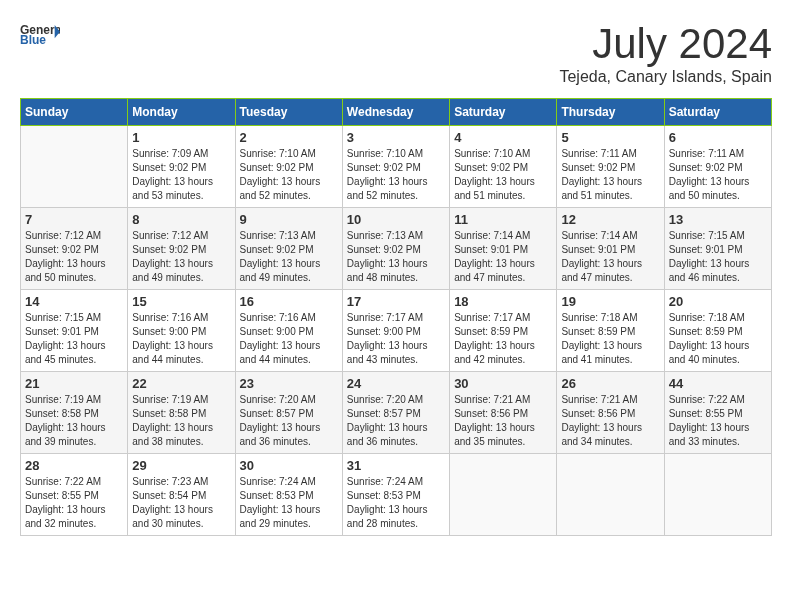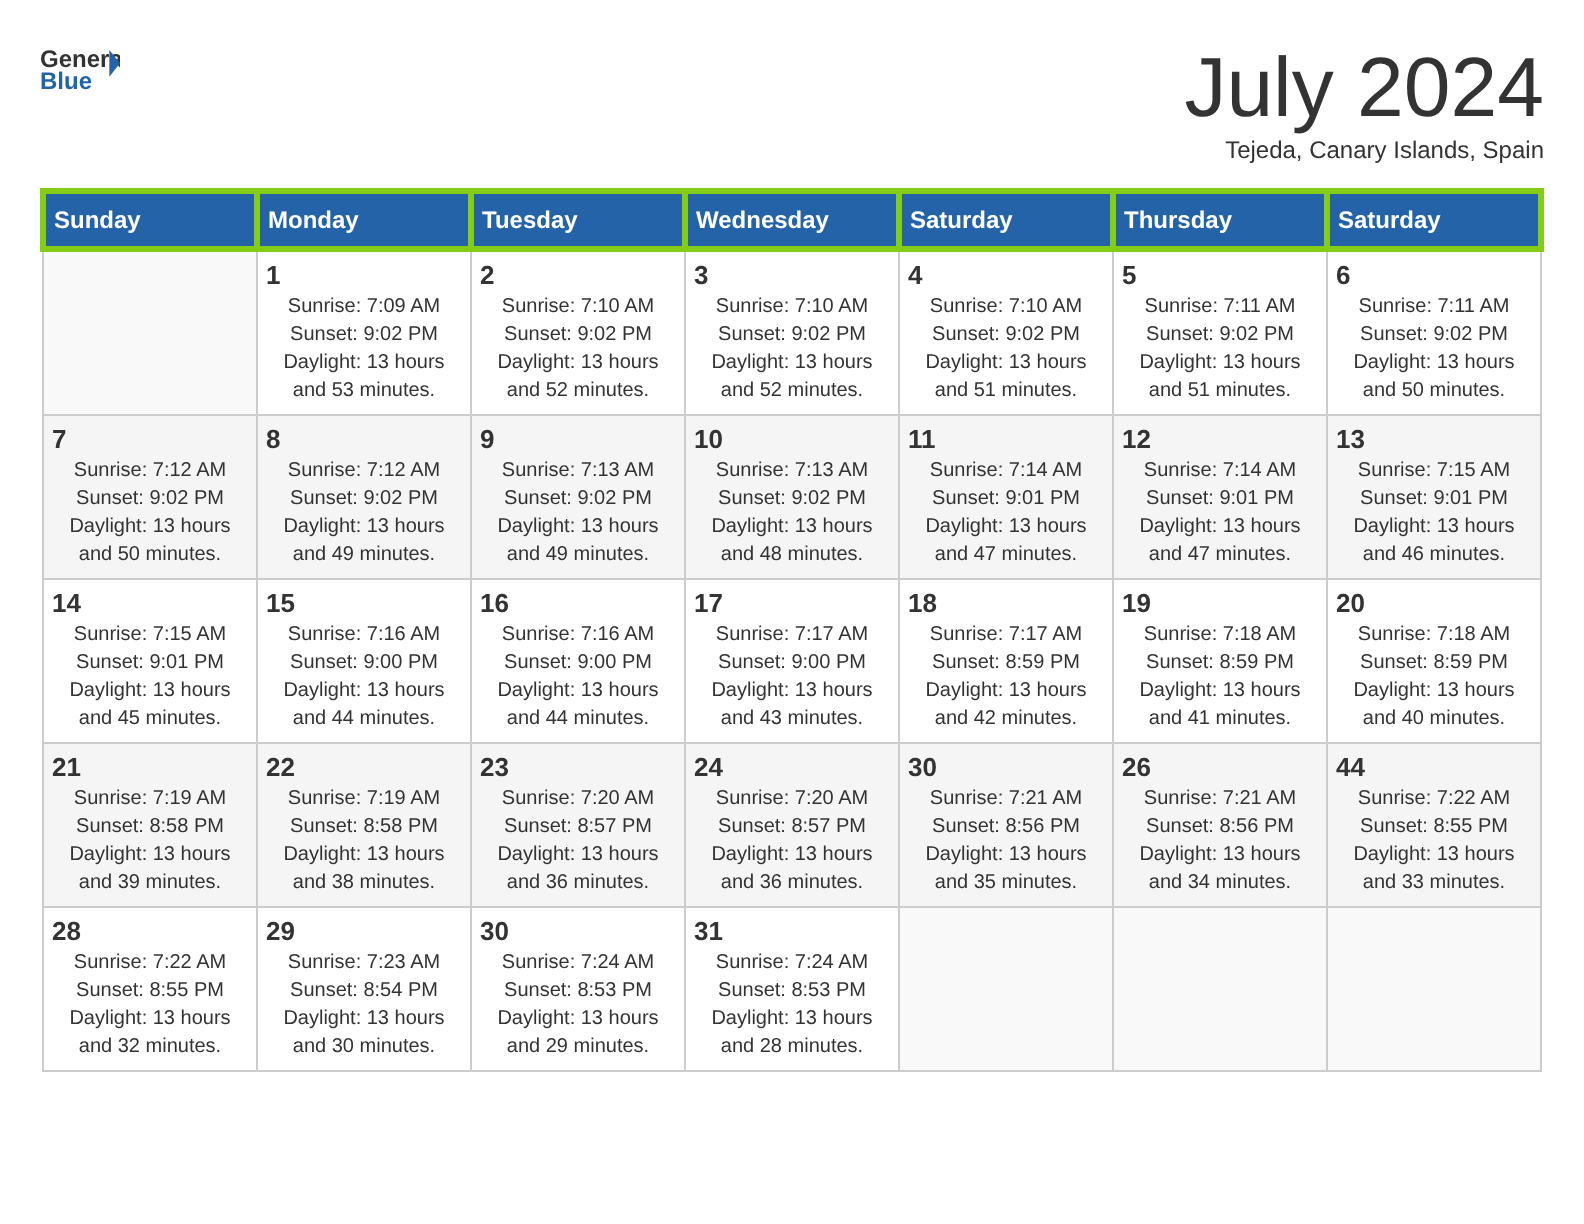--- a/index.html
+++ b/index.html
@@ -27,36 +27,36 @@
     }
     .title-area {
       text-align: right;
     }
     .month-title {
       font-size: 42px;
       font-weight: normal;
       color: #333;
     }
     .subtitle {
-      font-size: 12px;
+      font-size: 16px;
       color: #333;
     }
     table {
       width: 100%;
       border-collapse: collapse;
       font-size: 11px;
     }
     thead tr th {
       background-color: #2563a8;
       color: #fff;
       padding: 6px 4px;
       text-align: left;
       font-size: 12px;
       font-weight: bold;
-      border: 3px solid #84cc16;
+      border: 1px solid #84cc16;
     }
     tbody tr td {
       vertical-align: top;
       padding: 4px 4px;
       border: 1px solid #ccc;
       height: 80px;
       width: 107px;
       color: #333;
       background: #fff;
     }
@@ -66,21 +66,20 @@
     .day-number {
       font-size: 13px;
       font-weight: bold;
       display: block;
       margin-bottom: 2px;
     }
     .day-info {
       font-size: 10px;
       line-height: 1.4;
       color: #333;
-      text-align: center;
     }
     tbody tr:nth-child(even) td {
       background-color: #f5f5f5;
     }
     tbody tr:nth-child(even) td.empty {
       background: #efefef;
     }
   </style>
 </head>
 <body>

